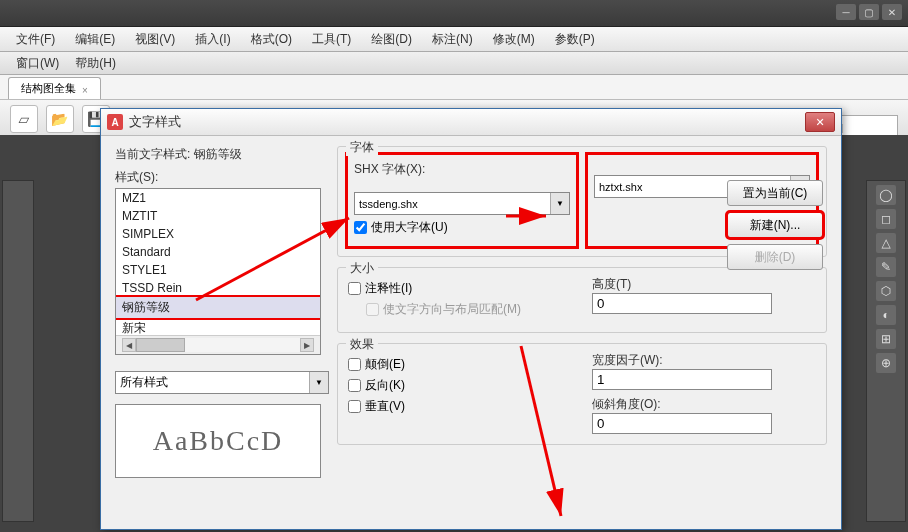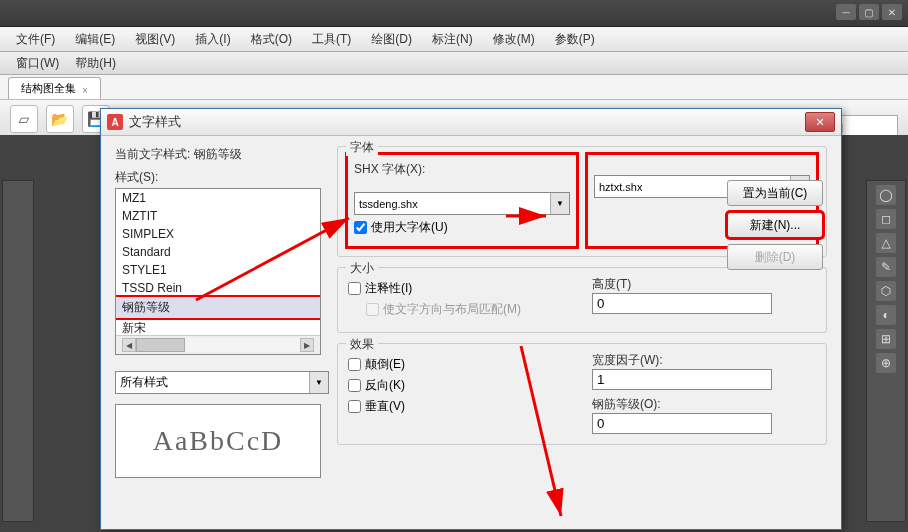--- a/index.html
+++ b/index.html
@@ -198,21 +198,21 @@
                 <span>反向(K)</span>
               </div>
             <div class="cb">
                 <input type="checkbox" style="">
                 <span>垂直(V)</span>
               </div>
           </div>
           <div style="flex:1">
             <div class="lbl">宽度因子(W):</div>
             <input class="txtinput" value="1" style="">
-            <div class="lbl" style="margin-top:6px">钢筋等级(O):</div>
+            <div class="lbl" style="margin-top:6px">倾斜角度(O):</div>
             <input class="txtinput" value="0" style="">
           </div>
         </div>
       </div>
     </div>
 
     <div class="btncol">
       <div class="sbtn">置为当前(C)</div>
       <div class="sbtn redbox1">新建(N)...</div>
       <div class="sbtn dis">删除(D)</div>

